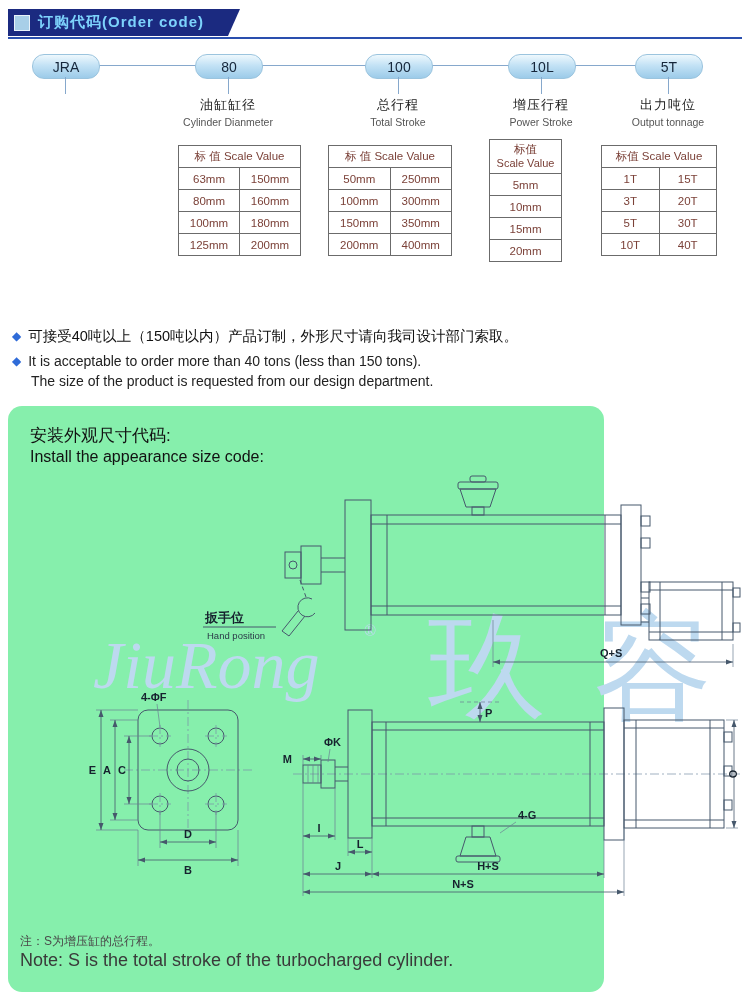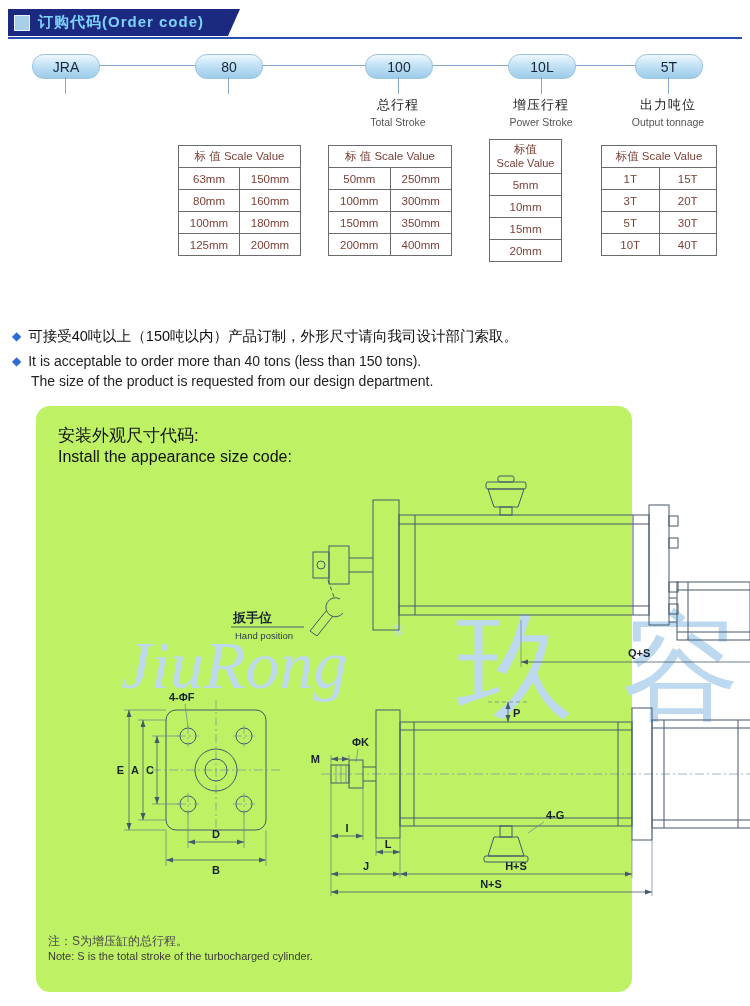--- a/index.html
+++ b/index.html
@@ -34,26 +34,26 @@
   .t-power th .h2 { display:block; font-size:11px; }
 
   
   .note-line { position:absolute; white-space:nowrap; }
   .diamond { color:#2f6bd8; font-size:12px; margin-right:7px; vertical-align:1px; }
   .n-cn { left:12px; top:327px; font-size:14.5px; color:#111111; }
   .n-en1 { left:12px; top:353px; font-size:14px; color:#222222; }
   .n-en2 { left:31px; top:373px; font-size:14px; color:#222222; }
 
   
-  .panel { position:absolute; left:8px; top:406px; width:596px; height:586px; background:#bef264; border-radius:14px;margin-left:28px; }
+  .panel { position:absolute; left:8px; top:406px; width:596px; height:586px; background:#86efac; border-radius:14px; }
   .panel-title-cn { position:absolute; left:22px; top:18px; font-size:17px; color:#111111; }
   .panel-title-en { position:absolute; left:22px; top:42px; font-size:16px; color:#111111; }
   .panel svg { position:absolute; left:0; top:64px; }
   .panel-note-cn { position:absolute; left:12px; top:527px; font-size:12px; color:#4a4a4a; }
-  .panel-note-en { position:absolute; left:12px; top:544px; font-size:11px; color:#3a3a3a; }
+  .panel-note-en { position:absolute; left:12px; top:544px; font-size:18px; color:#3a3a3a; }
 
   
   .ln  { stroke:#46586c; stroke-width:1; fill:none; }
   .dim { stroke:#46586c; stroke-width:0.8; fill:none; }
   .ext { stroke:#6b7f93; stroke-width:0.7; fill:none; }
   .cl  { stroke:#7a90a6; stroke-width:0.7; fill:none; stroke-dasharray:9 3 2 3; }
   .dsh { stroke-dasharray:4 3; }
   .dimlbl { font-size:11px; font-weight:bold; fill:#16222e; font-family:"Liberation Sans",sans-serif; }
   .wm { fill:#bdd9ef; font-family:"Liberation Serif",serif; }
 </style>
@@ -75,20 +75,24 @@
   <div class="code-box" style="left:398px">100</div>
   <div class="code-box" style="left:541px">10L</div>
   <div class="code-box" style="left:668px">5T</div>
 
   <div class="drop" style="left:65px"></div>
   <div class="drop" style="left:228px"></div>
   <div class="drop" style="left:398px"></div>
   <div class="drop" style="left:541px"></div>
   <div class="drop" style="left:668px"></div>
 
+  <div class="code-col" style="left:228px">
+    <div class="cn">油缸缸径</div>
+    <div class="en">Cylinder Dianmeter</div>
+  </div>
   <div class="code-col" style="left:398px">
     <div class="cn">总行程</div>
     <div class="en">Total Stroke</div>
   </div>
   <div class="code-col" style="left:541px">
     <div class="cn">增压行程</div>
     <div class="en">Power Stroke</div>
   </div>
   <div class="code-col" style="left:668px">
     <div class="cn">出力吨位</div>

